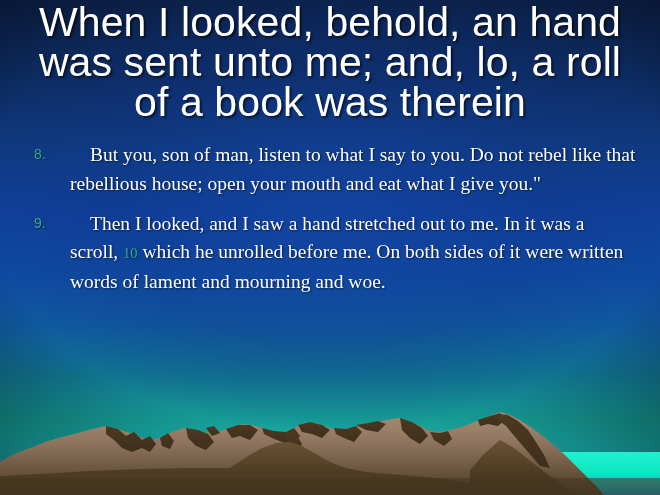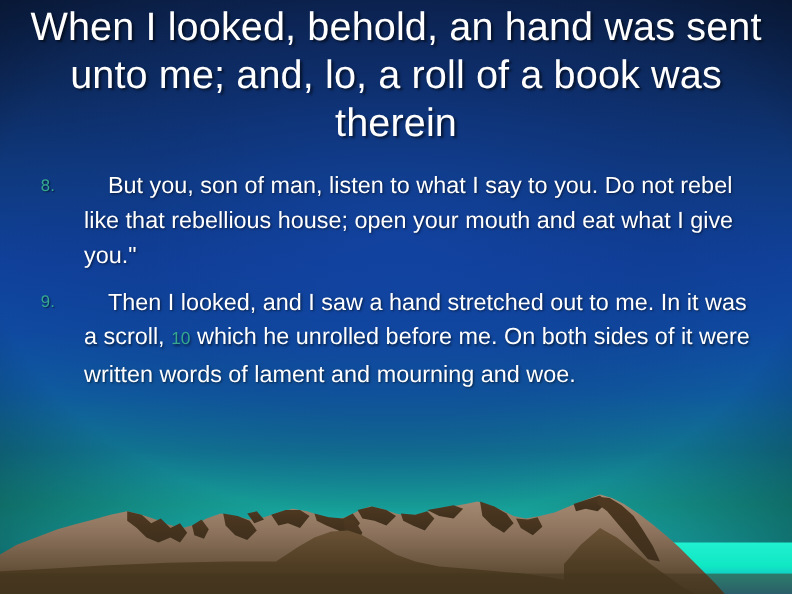--- a/index.html
+++ b/index.html
@@ -51,21 +51,21 @@
   }
 
   
   .title {
     position: absolute;
     left: 18px;
     top: 2px;
     width: 624px;
     text-align: center;
     color: #ffffff;
-    font-size: 33px;
+    font-size: 41px;
     line-height: 40px;
     font-weight: normal;
     letter-spacing: 0.1px;
     text-shadow: 2px 2px 2px rgba(0,0,0,0.55);
     white-space: pre-line;
   }
 
   
   .body-list {
     position: absolute;
@@ -84,21 +84,21 @@
   }
   .verse-num {
     position: absolute;
     left: 6px;
     top: 3px;
     color: #36a88f;
     font-size: 14px;
     line-height: 20px;
     text-shadow: 1px 1px 1px rgba(0,0,0,0.5);
   }
-  .verse-text { display: block; }
+  .verse-text { display: block; font-family: Liberation Serif, serif; }
   .verse-text .lead { display: inline-block; width: 20px; }
   .inline-num {
     color: #36a88f;
     font-size: 14.5px;
     margin-top: 20px;
   }
 </style>
 </head>
 <body>
 

